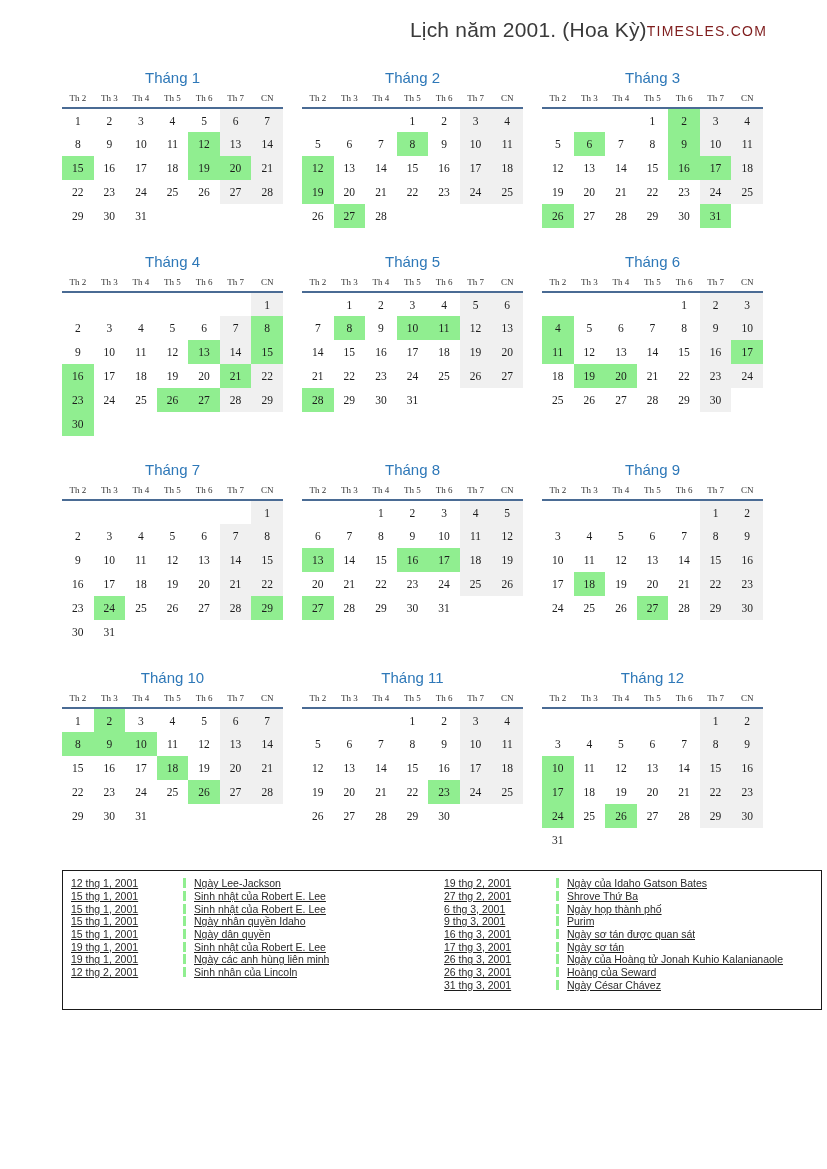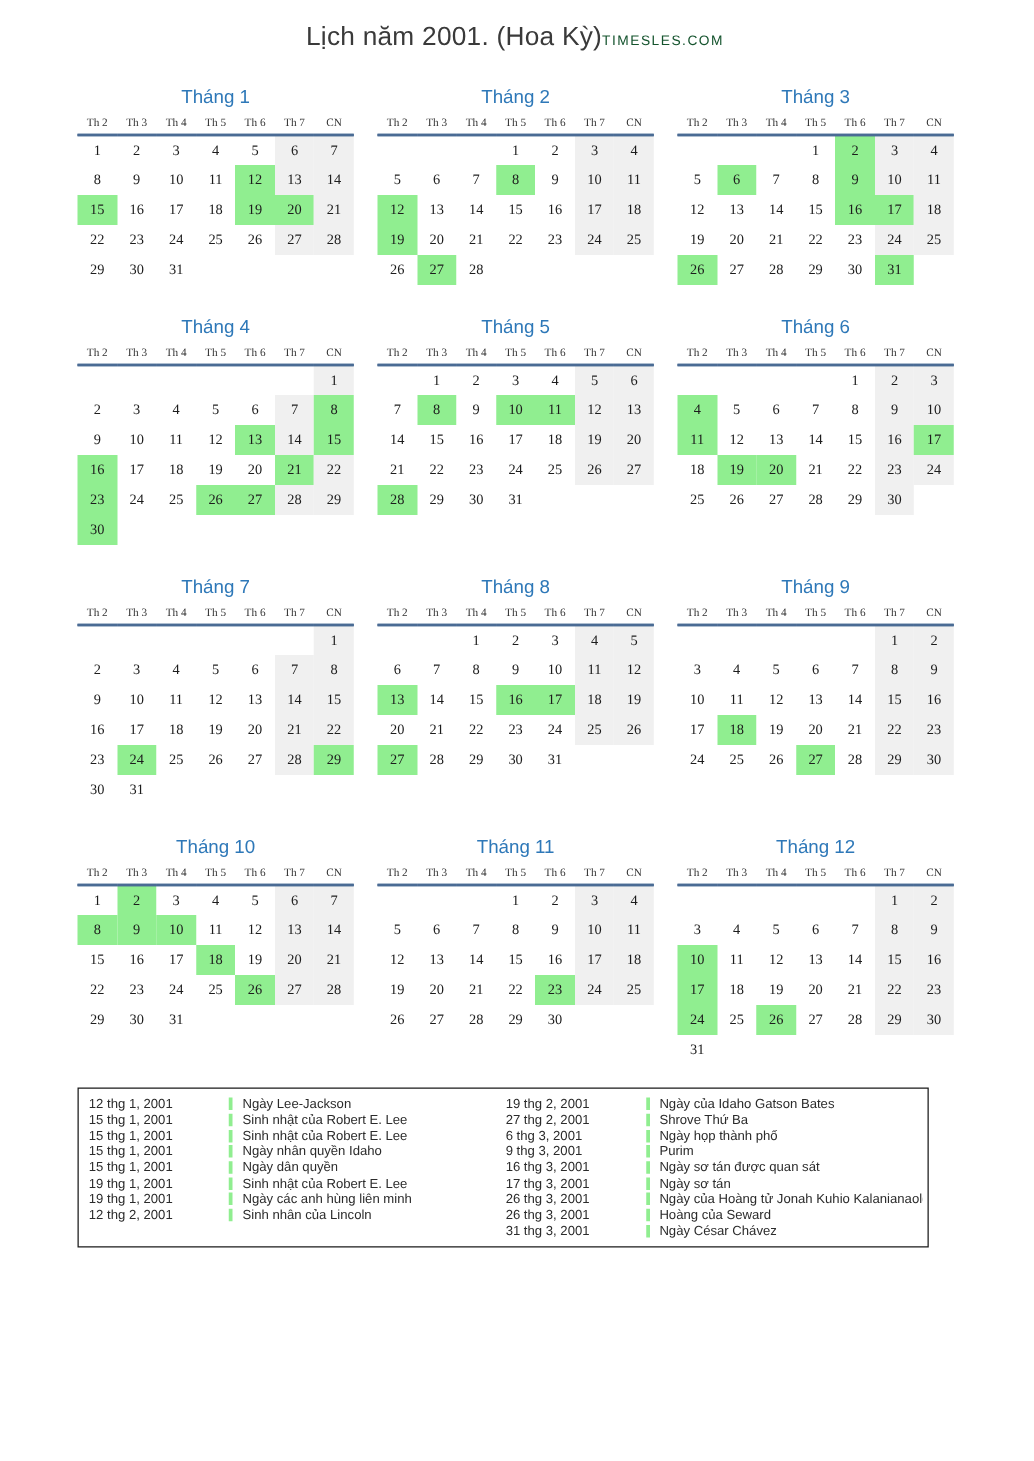--- a/index.html
+++ b/index.html
@@ -7,26 +7,26 @@
   body {
     width: 827px; height: 1169px;
     font-family: "Liberation Sans", "DejaVu Sans", sans-serif;
     color: #1c1c1c;
     overflow: hidden;
   }
   .page { width: 827px; height: 1169px; position: relative; }
 
   
   .header {
-    display: flex; justify-content: center; align-items: flex-end;
+    display: flex; justify-content: flex-end; align-items: flex-end;
     margin: 18px 60px 0 57px;
   }
   .page-title { font-size: 21px; font-weight: normal; color: #3a3a3a; letter-spacing: 0.2px; }
   .site-link {
-    font-size: 11px; color: #14532d; text-decoration: none;
+    font-size: 14px; color: #7f1d1d; text-decoration: none;
     letter-spacing: 1.2px; padding-bottom: 3px; cursor: pointer;
   }
 
   
   .months-grid {
     margin: 27px 60px 0 62px; width: 705px;
     display: grid; grid-template-columns: repeat(3, 1fr);
     column-gap: 15px; row-gap: 25px; align-items: start;
   }
   .month { width: 221px; }
@@ -39,24 +39,25 @@
   }
   .month td {
     height: 24px; text-align: center; vertical-align: middle;
     font-size: 11.5px; color: #1c1c1c;
   }
   .month td.weekend { background: #f0f0f0; }
   .month td.hl { background: #90ee90; }
 
   
   .legend {
-    margin: 18px 60px 0 62px; width: 681px;
+    margin: 18px 60px 0 62px; width: 760px;
     border: 1px solid #1a1a1a;
-    padding: 6px 4px 6px 8px;
+    padding: 6px 4px 18px 8px;
     display: flex;
+    text-decoration: underline;
   }
   .legend-col { width: 50%; }
   .legend-row { display: flex; align-items: center; height: 12.7px; }
   .legend-date { width: 112px; flex: none; font-size: 10.5px; color: #2b2b2b; }
   .legend-bar { width: 3px; height: 10px; flex: none; background: #90ee90; margin-right: 8px; }
   .legend-name { font-size: 10.5px; color: #2b2b2b; white-space: nowrap; overflow: hidden; }
 </style>
 </head>
 <body>
 

